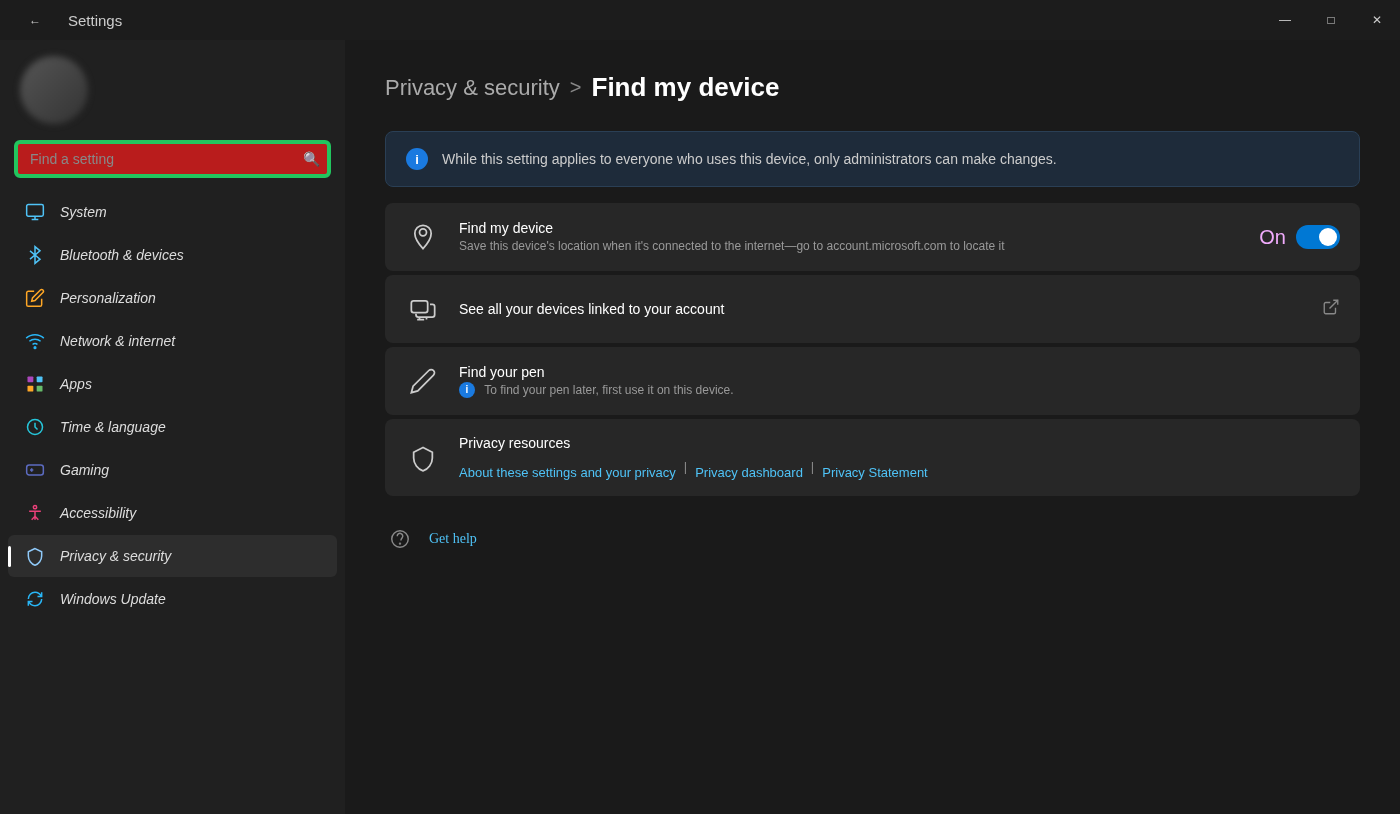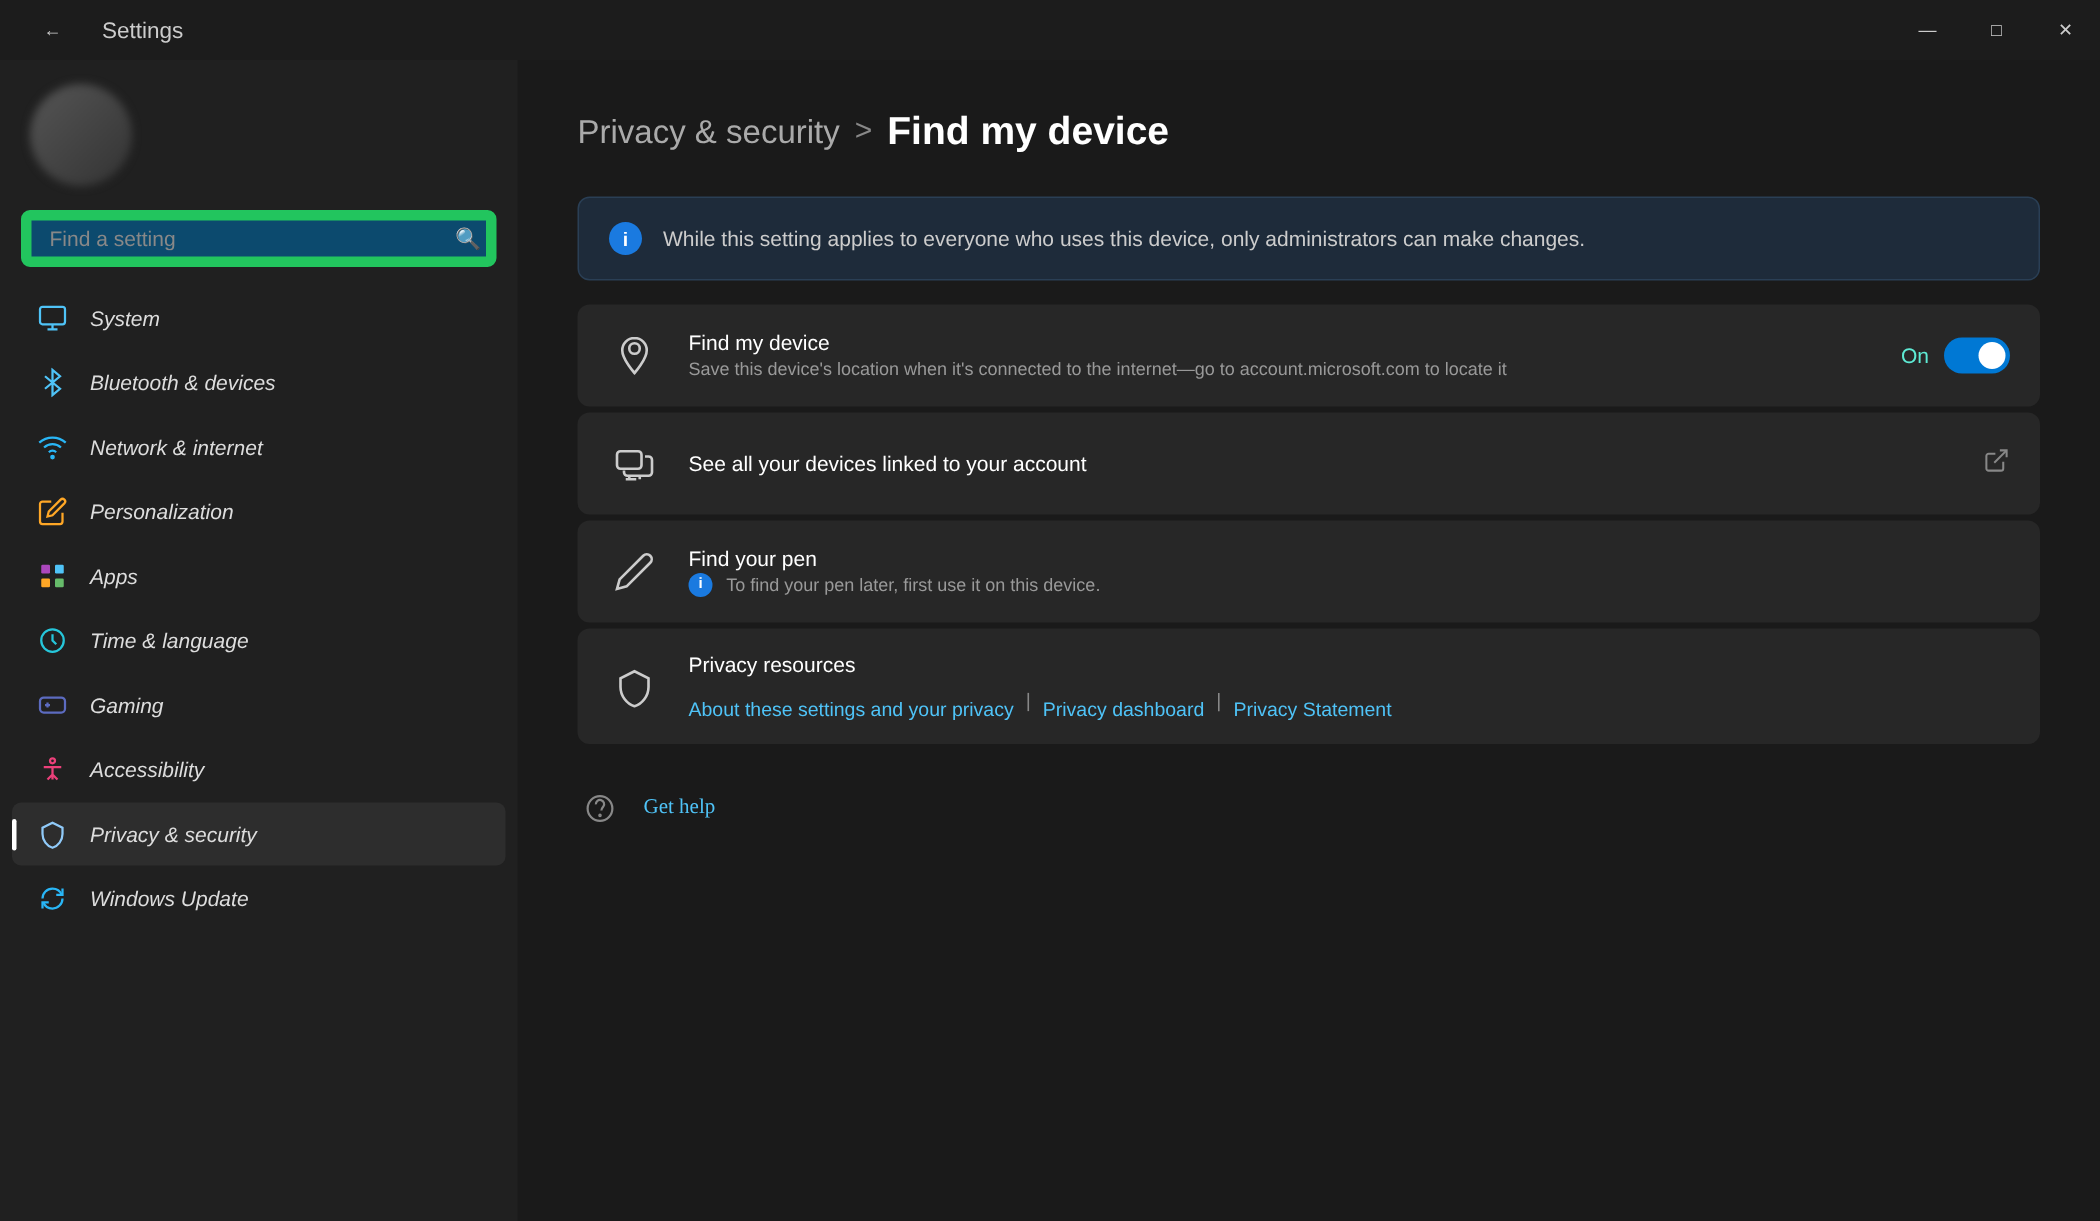--- a/index.html
+++ b/index.html
@@ -86,22 +86,22 @@
       flex-shrink: 0;
     }
 
     .search-box {
       margin: 0 14px 12px 14px;
       position: relative;
     }
     .search-input {
       width: 100%;
       height: 38px;
-      background: #0c4a6e;
-      border: 7px solid #22c55e;
+      background: #b91c1c;
+      border: 4px solid #22c55e;
       border-radius: 6px;
       color: #ccc;
       font-size: 14px;
       padding: 0 36px 0 12px;
       outline: none;
     }
     .search-input::placeholder { color: #888; }
     .search-icon-wrap {
       position: absolute;
       right: 10px;
@@ -259,22 +259,22 @@
     }
 
     .card-right {
       display: flex;
       align-items: center;
       gap: 10px;
       flex-shrink: 0;
     }
 
     .toggle-label {
-      font-size: 14px;
-      color: #5eead4;
+      font-size: 20px;
+      color: #f0abfc;
       text-align: right;
     }
 
     
     .toggle {
       width: 44px;
       height: 24px;
       background: #0078d4;
       border-radius: 12px;
       position: relative;
@@ -407,38 +407,38 @@
       </div>
       <div class="nav-item">
         <span class="nav-icon blue">
           <svg width="20" height="20" viewBox="0 0 24 24" fill="none" stroke="#4fc3f7" stroke-width="1.8">
               <path d="M6 7l12 10-6 5V2l6 5L6 17"></path>
             </svg>
         </span>
         <span>Bluetooth &amp; devices</span>
       </div>
       <div class="nav-item">
+        <span class="nav-icon orange">
+          <svg width="20" height="20" viewBox="0 0 24 24" fill="none" stroke="#ffa726" stroke-width="1.8">
+              <path d="M11 4H4a2 2 0 00-2 2v14a2 2 0 002 2h14a2 2 0 002-2v-7"></path>
+              <path d="M18.5 2.5a2.121 2.121 0 013 3L12 15l-4 1 1-4 9.5-9.5z"></path>
+            </svg>
+        </span>
+        <span>Personalization</span>
+      </div>
+      <div class="nav-item">
         <span class="nav-icon sky">
           <svg width="20" height="20" viewBox="0 0 24 24" fill="none" stroke="#29b6f6" stroke-width="1.8">
               <path d="M1.42 8.55a16 16 0 0121.16 0"></path>
               <path d="M5.25 12.38a10 10 0 0113.5 0"></path>
               <path d="M9.08 16.21a4 4 0 015.84 0"></path>
               <circle cx="12" cy="20" r="1" fill="#29b6f6"></circle>
             </svg>
         </span>
         <span>Network &amp; internet</span>
-      </div>
-      <div class="nav-item">
-        <span class="nav-icon orange">
-          <svg width="20" height="20" viewBox="0 0 24 24" fill="none" stroke="#ffa726" stroke-width="1.8">
-              <path d="M11 4H4a2 2 0 00-2 2v14a2 2 0 002 2h14a2 2 0 002-2v-7"></path>
-              <path d="M18.5 2.5a2.121 2.121 0 013 3L12 15l-4 1 1-4 9.5-9.5z"></path>
-            </svg>
-        </span>
-        <span>Personalization</span>
       </div>
       <div class="nav-item">
         <span class="nav-icon multi">
           <svg width="20" height="20" viewBox="0 0 24 24" fill="none">
               <rect x="3" y="3" width="7" height="7" rx="1" fill="#ab47bc"></rect>
               <rect x="14" y="3" width="7" height="7" rx="1" fill="#4fc3f7"></rect>
               <rect x="3" y="14" width="7" height="7" rx="1" fill="#ffa726"></rect>
               <rect x="14" y="14" width="7" height="7" rx="1" fill="#66bb6a"></rect>
             </svg>
         </span>

